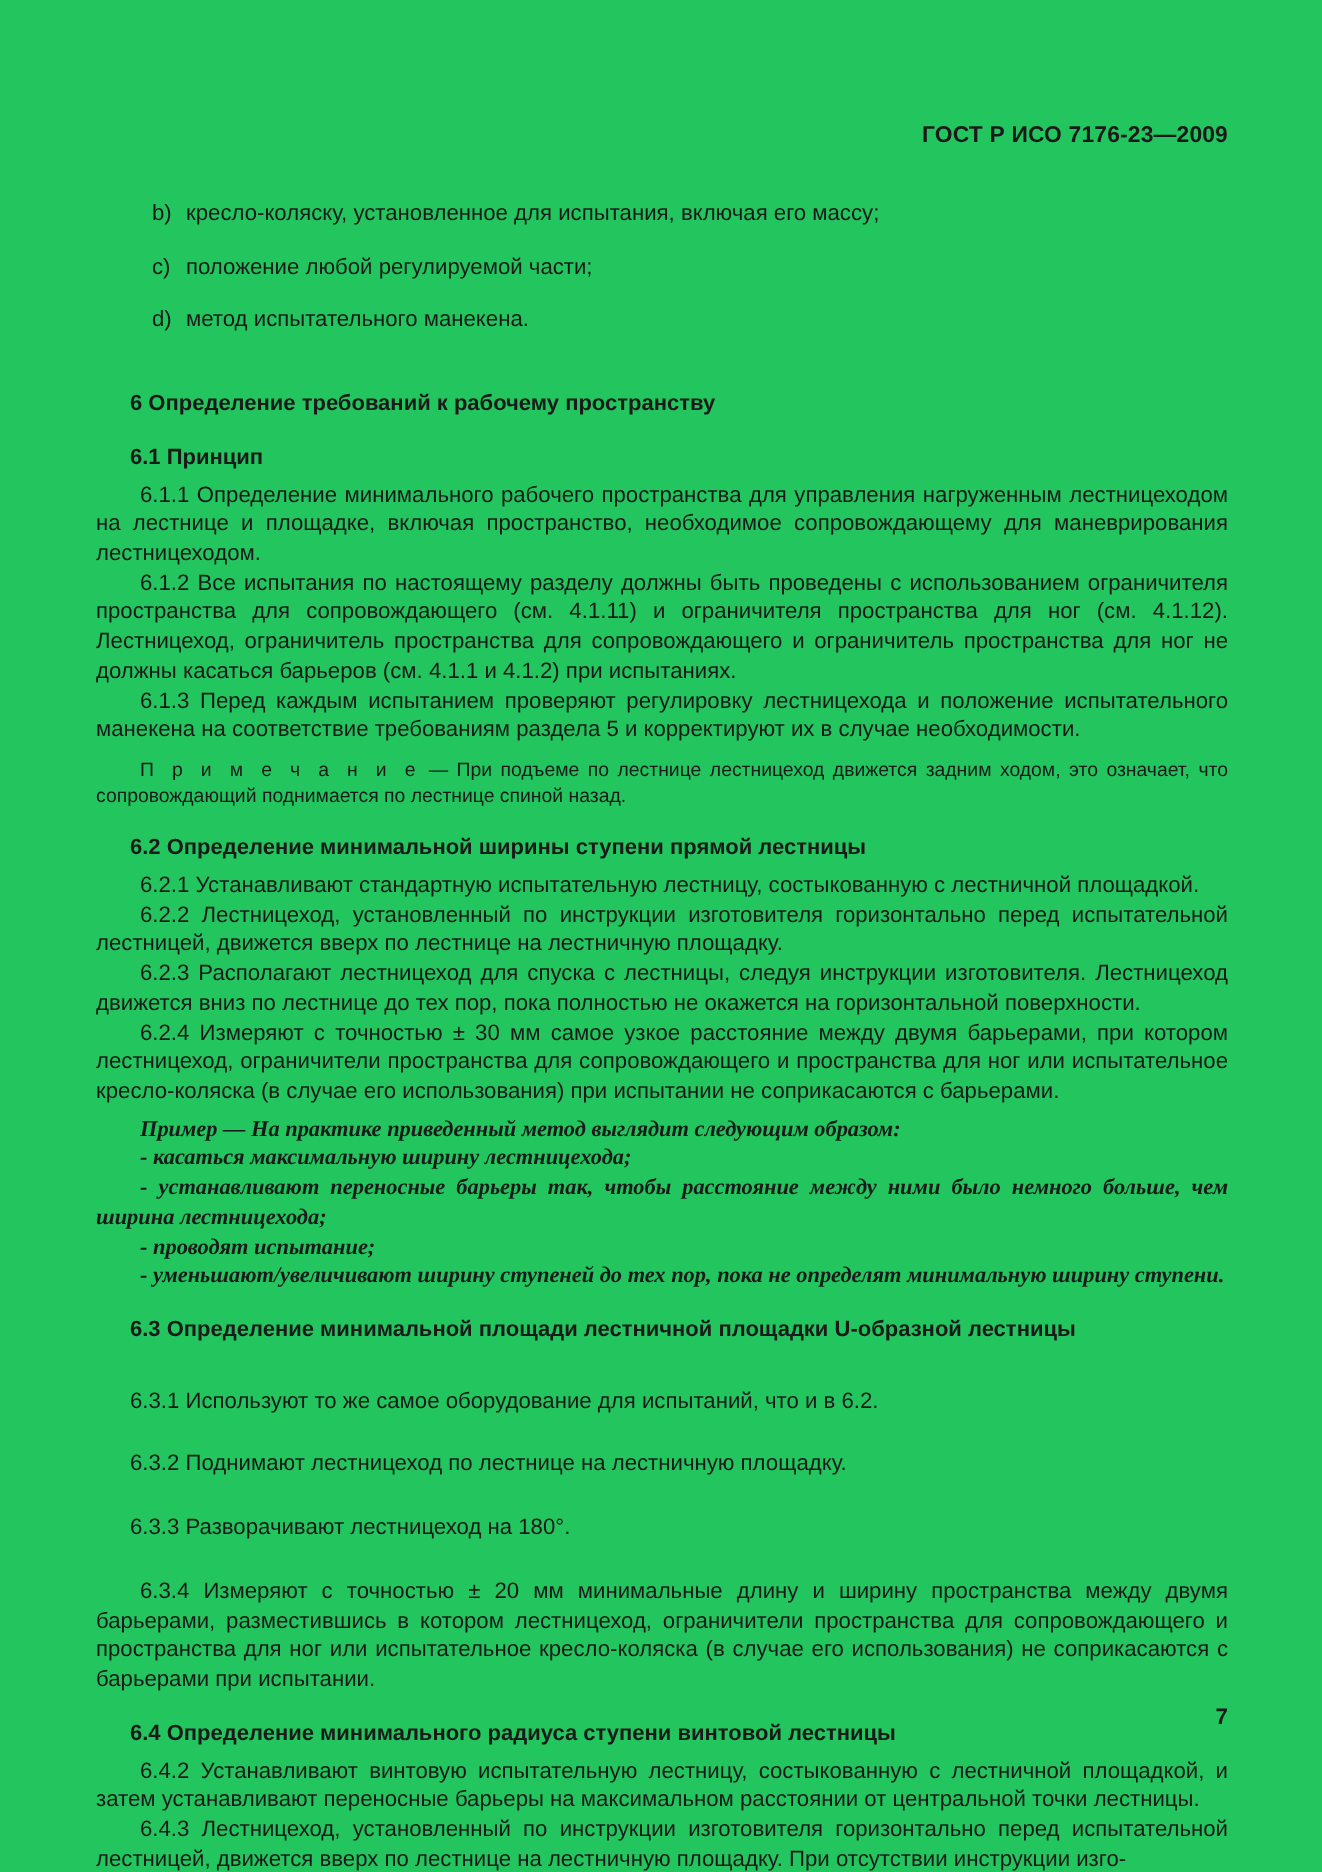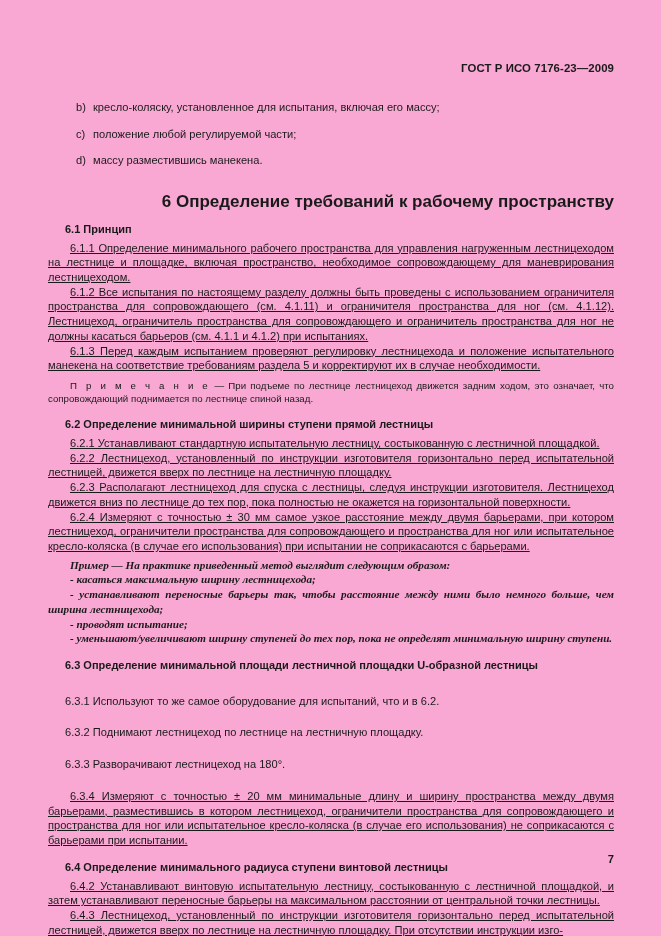--- a/index.html
+++ b/index.html
@@ -9,21 +9,21 @@
     background: #ffffff;
   }
   body {
     font-family: "Liberation Sans", sans-serif;
     color: #1a1a1a;
   }
   .page {
     position: relative;
     width: 661px;
     height: 936px;
-    background: #f9a8d4;
+    background: #22c55e;
     overflow: hidden;
     box-sizing: border-box;
   }
 
   
   .running-head {
     position: absolute;
     top: 62px;
     left: 48px;
     right: 47px;
@@ -55,44 +55,43 @@
     text-indent: 0;
     text-align: left;
     white-space: nowrap;
   }
   .list-item .marker {
     display: inline-block;
     width: 17px;
   }
 
   h2.clause-title {
-    font-size: 17px;
-    font-weight: bold;
-    margin: 0;
-    padding: 0;
-    text-align: right;
+    font-size: 11px;
+    font-weight: bold;
+    margin: 0;
+    padding: 0;
+    text-align: left;
     text-indent: 17px;
     line-height: 14.72px;
   }
   h3.subclause-title {
     font-size: 11px;
     font-weight: bold;
     margin: 0;
     padding: 0;
     text-align: left;
     text-indent: 17px;
     line-height: 14.72px;
   }
 
   p.para {
     margin: 0;
     padding: 0;
     text-indent: 22px;
     text-align: justify;
-    text-decoration: underline;
   }
   p.para-flush {
     margin: 17px;
     padding: 0;
     text-indent: 0;
     text-align: left;
   }
 
   
   p.note {
@@ -142,21 +141,21 @@
 
 <div class="page">
 
   <div class="running-head">ГОСТ Р ИСО 7176-23—2009</div>
 
   <div class="content">
 
     <div class="list-block">
       <div class="list-item"><span class="marker">b)</span><span>кресло-коляску, установленное для испытания, включая его массу;</span></div>
       <div class="list-item"><span class="marker">c)</span><span>положение любой регулируемой части;</span></div>
-      <div class="list-item"><span class="marker">d)</span><span>массу разместившись манекена.</span></div>
+      <div class="list-item"><span class="marker">d)</span><span>метод испытательного манекена.</span></div>
     </div>
 
     <div class="spacer-lg"></div>
 
     <h2 class="clause-title">6  Определение требований к рабочему пространству</h2>
 
     <div class="spacer-md"></div>
 
     <h3 class="subclause-title">6.1  Принцип</h3>
 

